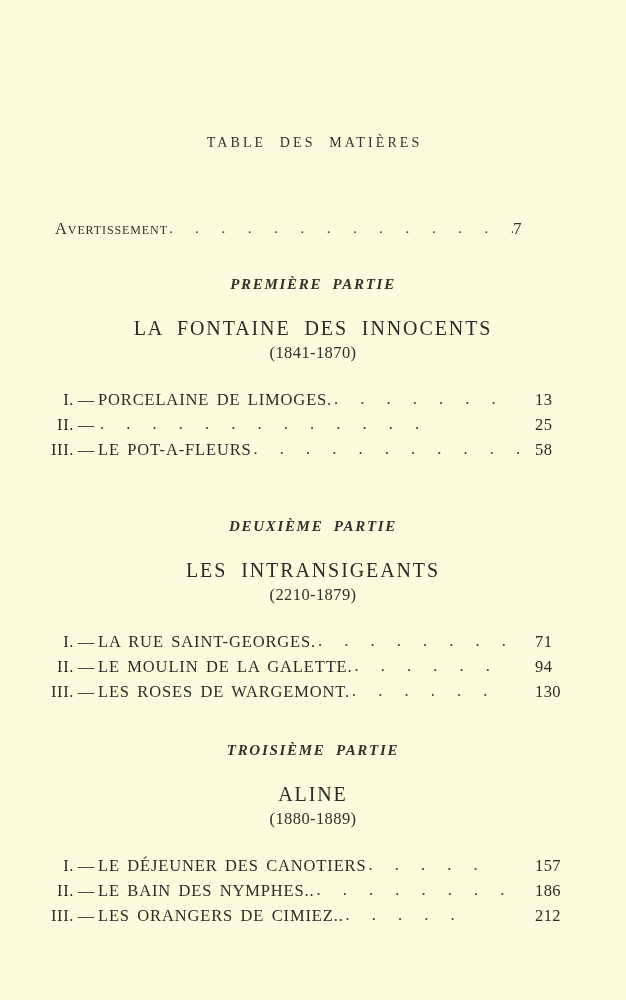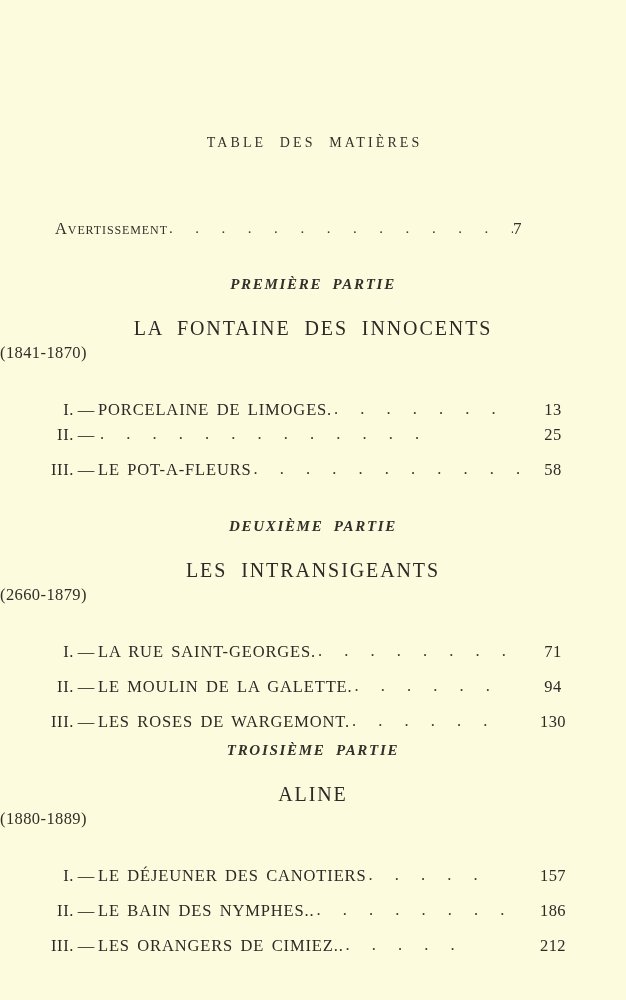--- a/index.html
+++ b/index.html
@@ -91,21 +91,21 @@
   }
   .part-title {
     text-align: center;
     font-size: 20px;
     letter-spacing: 1.9px;
     word-spacing: 7px;
     color: #2b2a26;
     margin-top: 24px;
   }
   .part-years {
-    text-align: left;
+    text-align: center;
     font-size: 16.5px;
     letter-spacing: 0.4px;
     color: #2f2e29;
     margin-top: 3px;
   }
 
   
   .chapters {
     margin-top: 24px;
     padding: 0;
@@ -128,36 +128,35 @@
   .ch-dash {
     flex: 0 0 auto;
     width: 24px;
     text-align: center;
   }
   .ch-name {
     flex: 0 0 auto;
     white-space: nowrap;
     letter-spacing: 0.85px;
     word-spacing: 2.5px;
-    margin-top: 10px;
   }
   .ch-leader {
     flex: 1 1 auto;
     overflow: hidden;
     white-space: nowrap;
     letter-spacing: 9px;
     color: #3a3933;
     margin-left: 2px;
     position: relative;
     top: -1px;
   }
   .ch-page {
     flex: 0 0 auto;
     width: 36px;
-    text-align: center;
+    text-align: left;
     letter-spacing: 0.4px;
     font-family: Liberation Serif, serif;
   }
 </style>
 </head>
 <body>
 
 <div class="page">
 
   <div class="toc-title">TABLE  DES  MATIÈRES</div>
@@ -192,21 +191,21 @@
         <span class="ch-name">LE POT-A-FLEURS</span>
         <span class="ch-leader">. . . . . . . . . . . .</span>
         <span class="ch-page">58</span>
       </div>
     </div>
   </div>
 
   <div class="part" style="top:518px;">
     <div class="part-label">DEUXIÈME PARTIE</div>
     <div class="part-title">LES INTRANSIGEANTS</div>
-    <div class="part-years">(2660-1879)</div>
+    <div class="part-years">(2210-1879)</div>
     <div class="chapters">
       <div class="chapter-row">
         <span class="ch-num">I.</span>
         <span class="ch-dash">—</span>
         <span class="ch-name">LA RUE SAINT-GEORGES.</span>
         <span class="ch-leader">. . . . . . . .</span>
         <span class="ch-page">71</span>
       </div>
       <div class="chapter-row">
         <span class="ch-num">II.</span>

